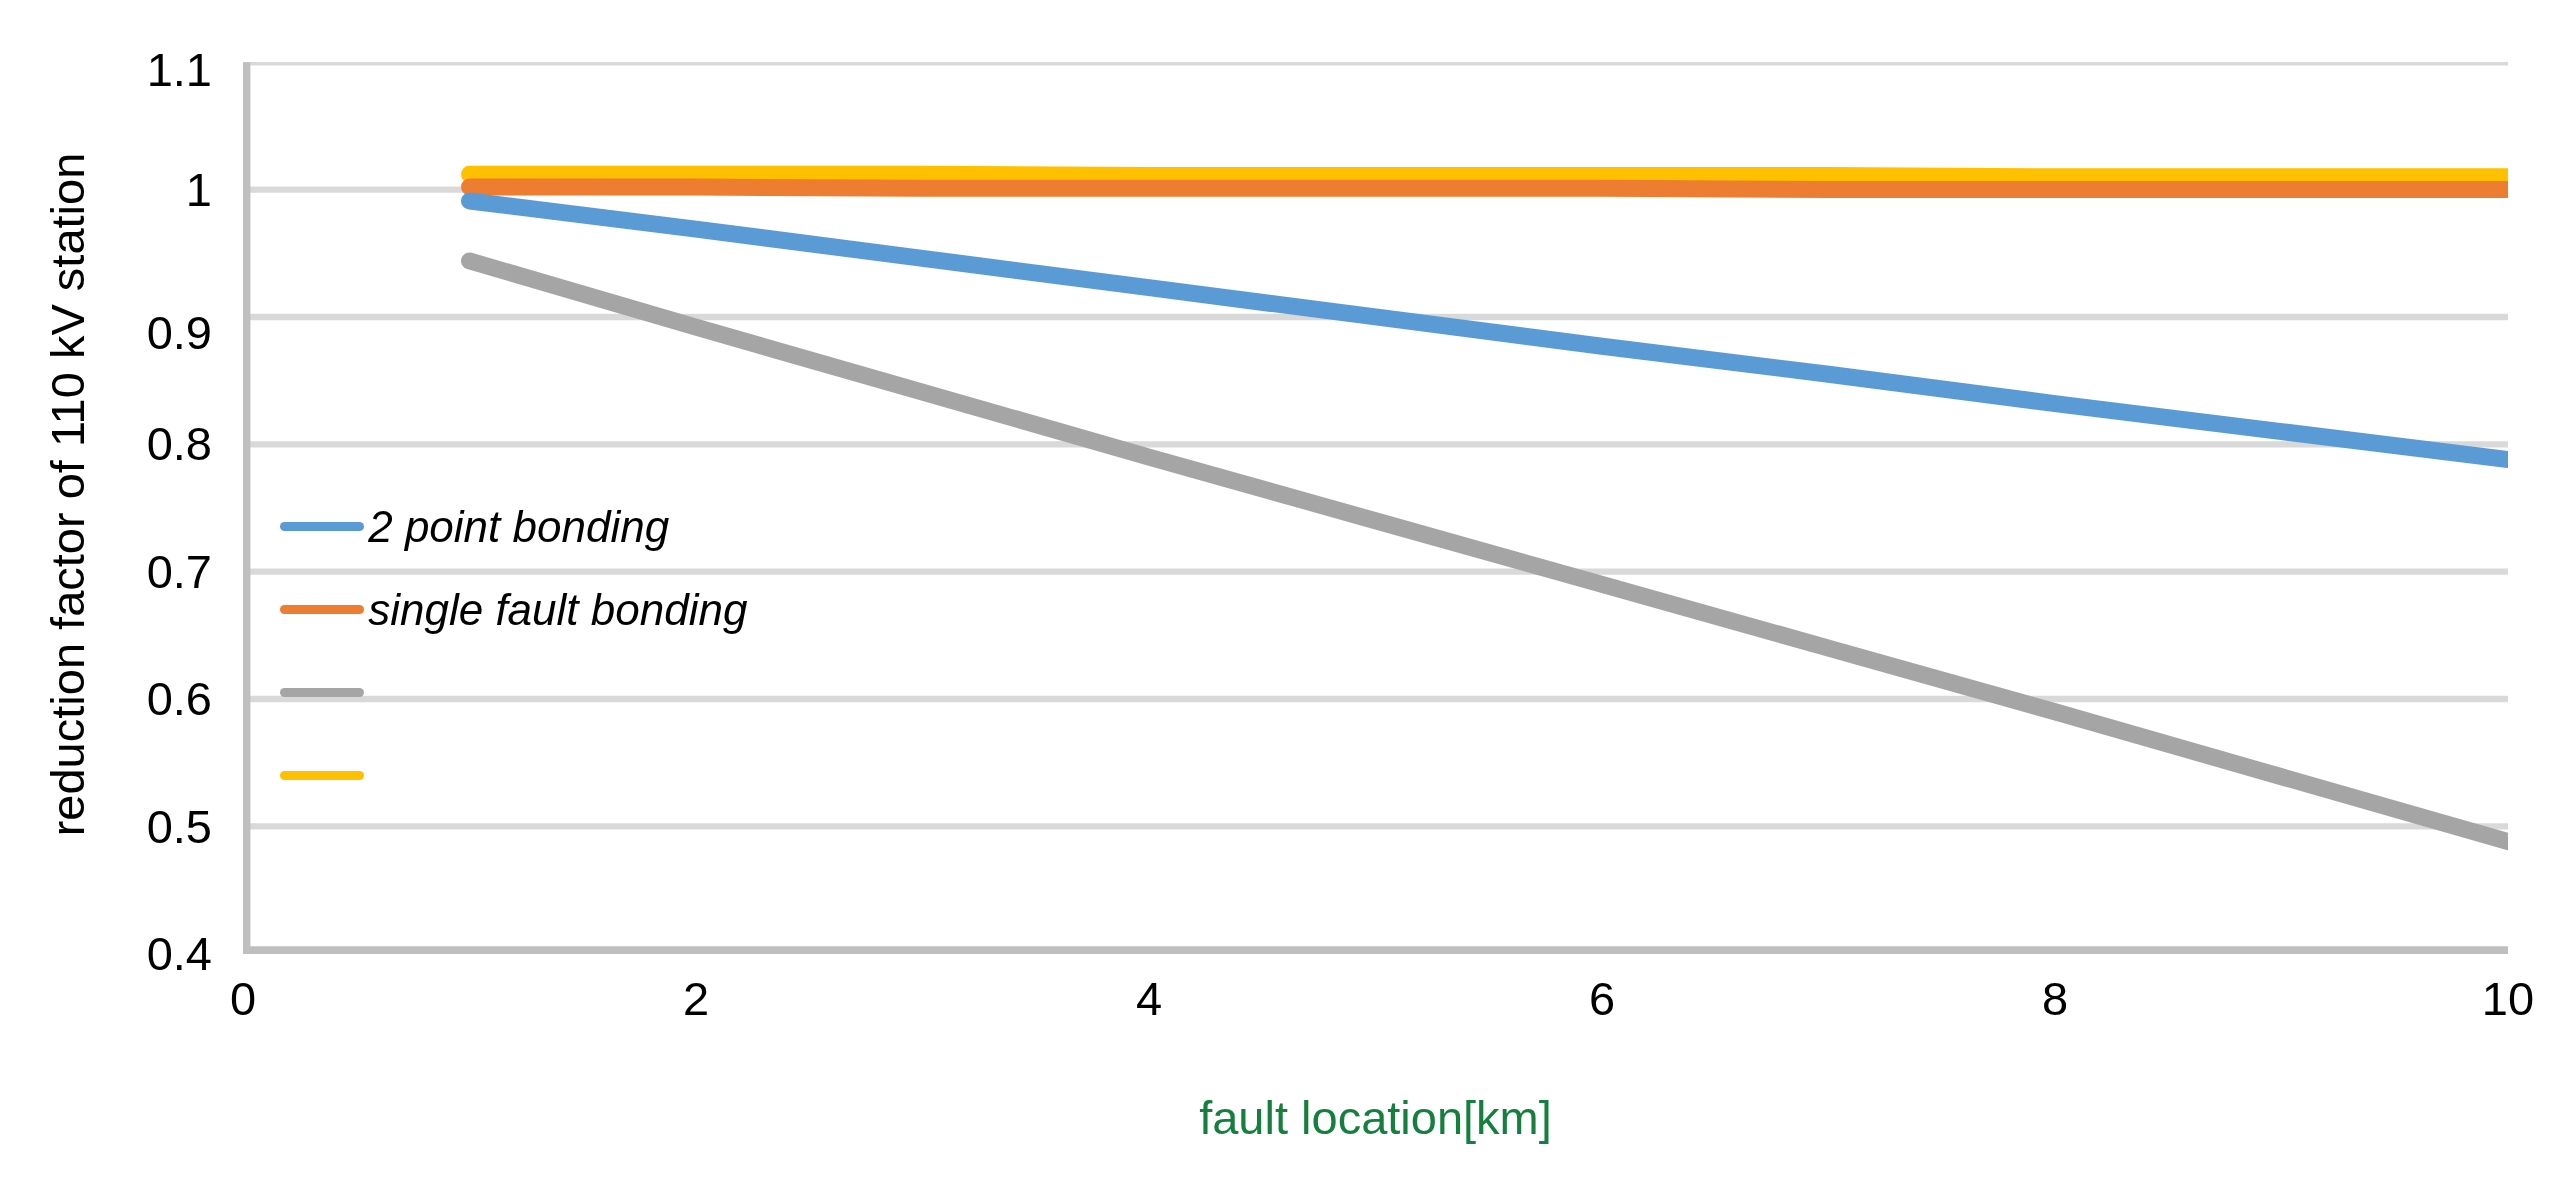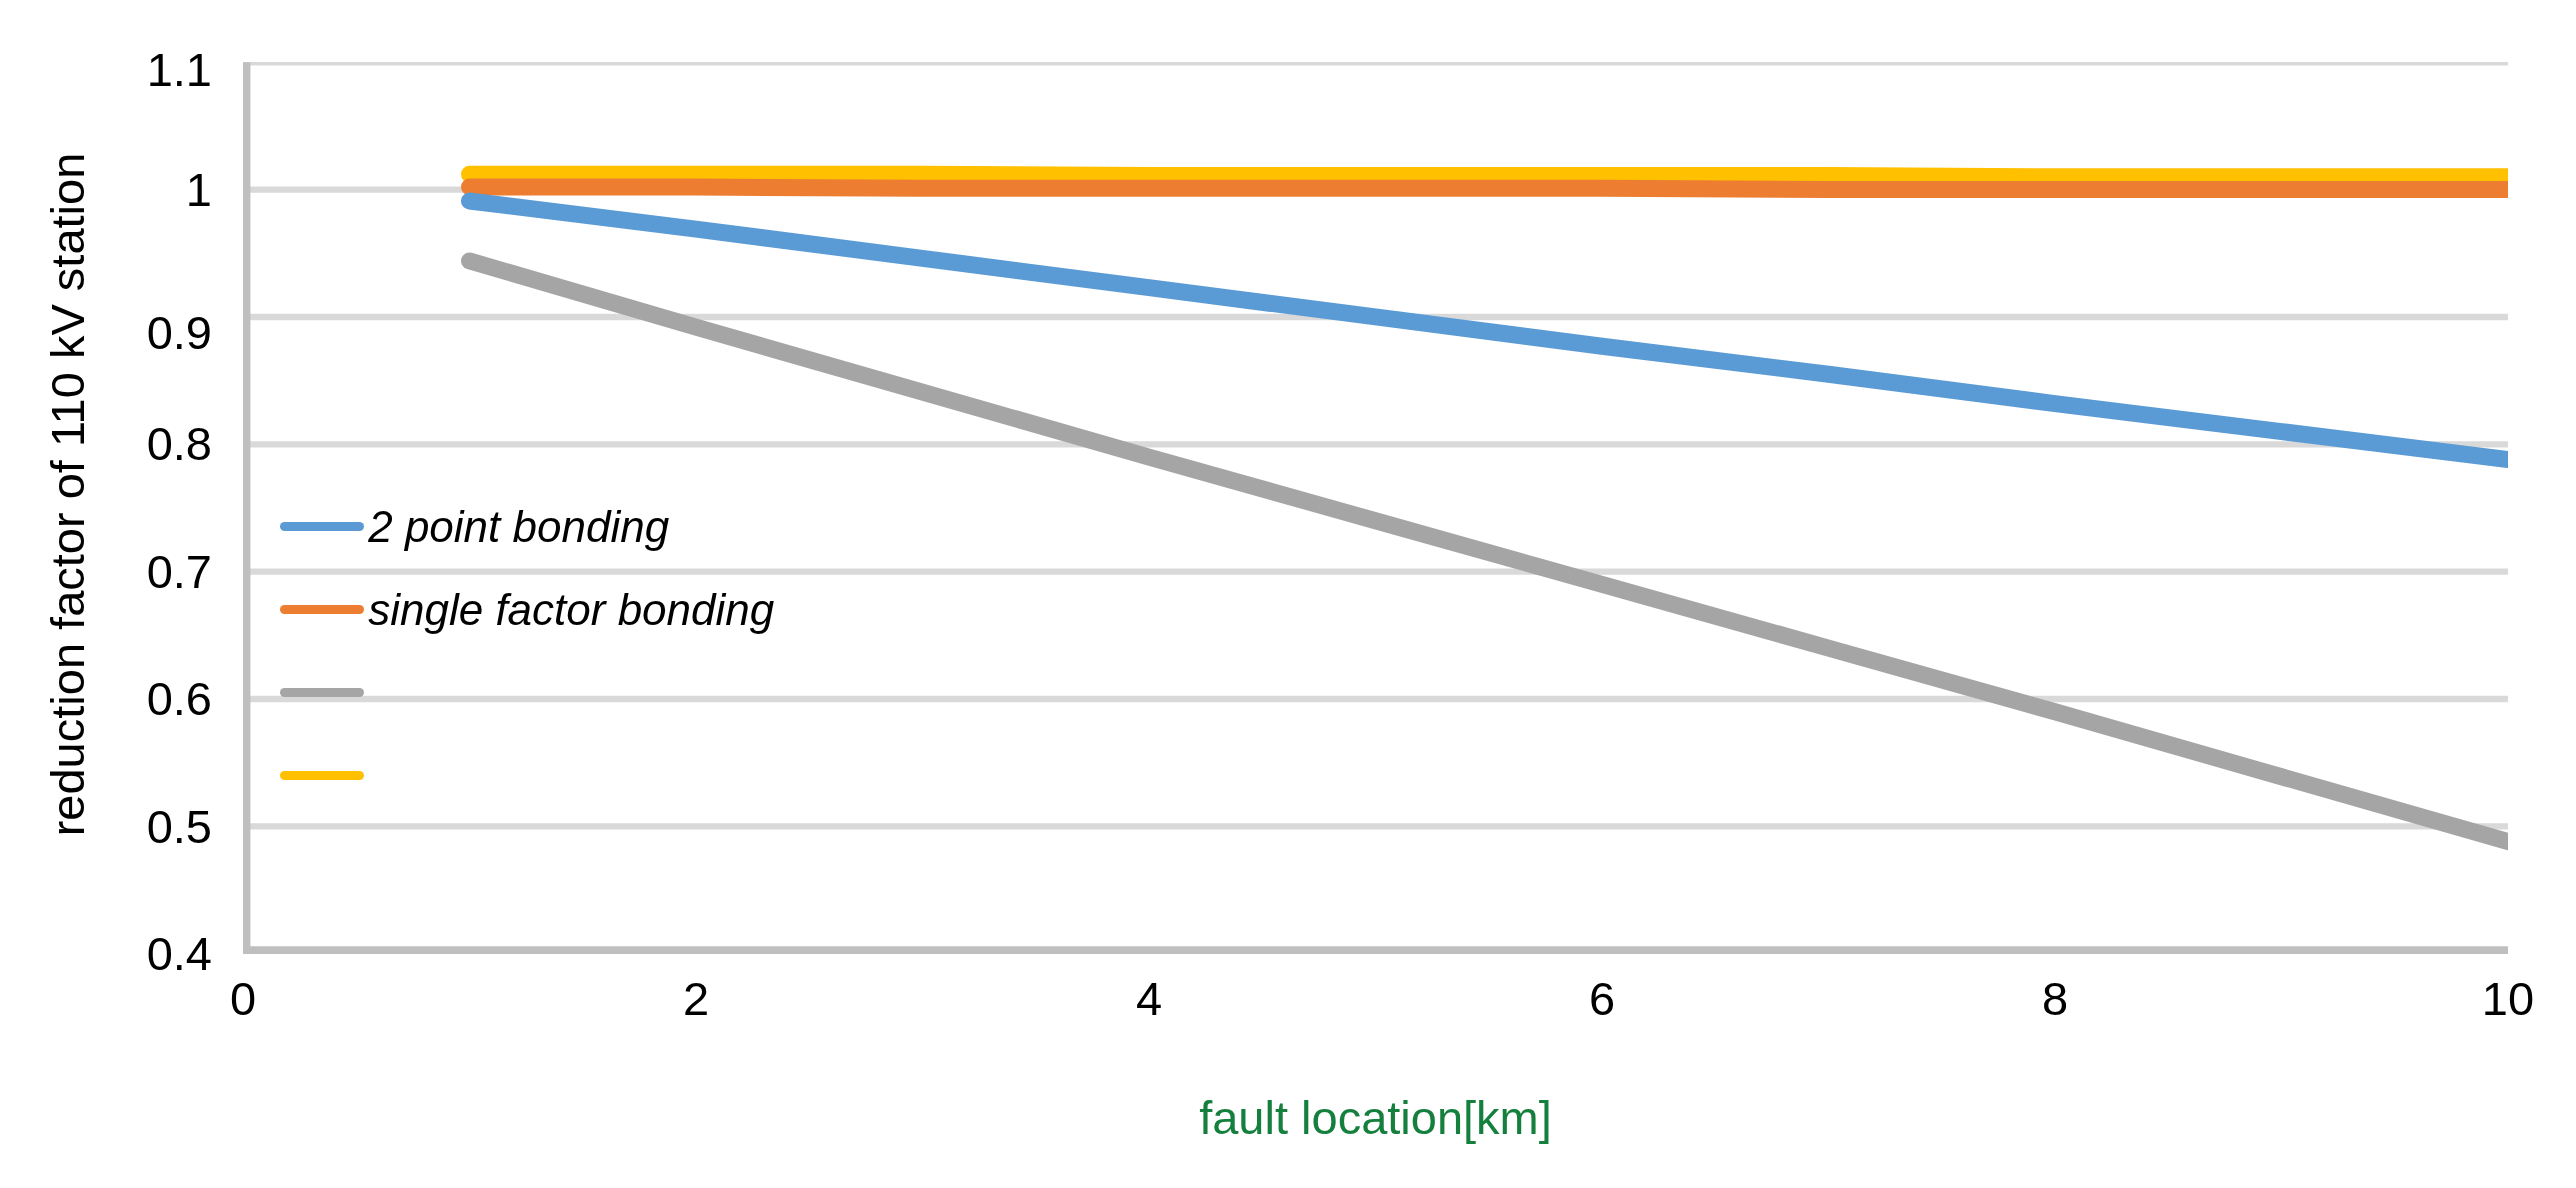--- a/index.html
+++ b/index.html
@@ -149,21 +149,21 @@
     </svg>
   </div>
 
   <div class="legend" id="legend">
       <div class="legend-row">
         <span class="legend-swatch" style="background: rgb(91, 155, 213);"></span>
         <span class="legend-label">2 point bonding</span>
       </div>
       <div class="legend-row">
         <span class="legend-swatch" style="background: rgb(237, 125, 49);"></span>
-        <span class="legend-label">single factor bonding</span>
+        <span class="legend-label">single fault bonding</span>
       </div>
       <div class="legend-row">
         <span class="legend-swatch" style="background: rgb(165, 165, 165);"></span>
       </div>
       <div class="legend-row">
         <span class="legend-swatch" style="background: rgb(255, 192, 0);"></span>
       </div>
     </div>
 
 </div>

